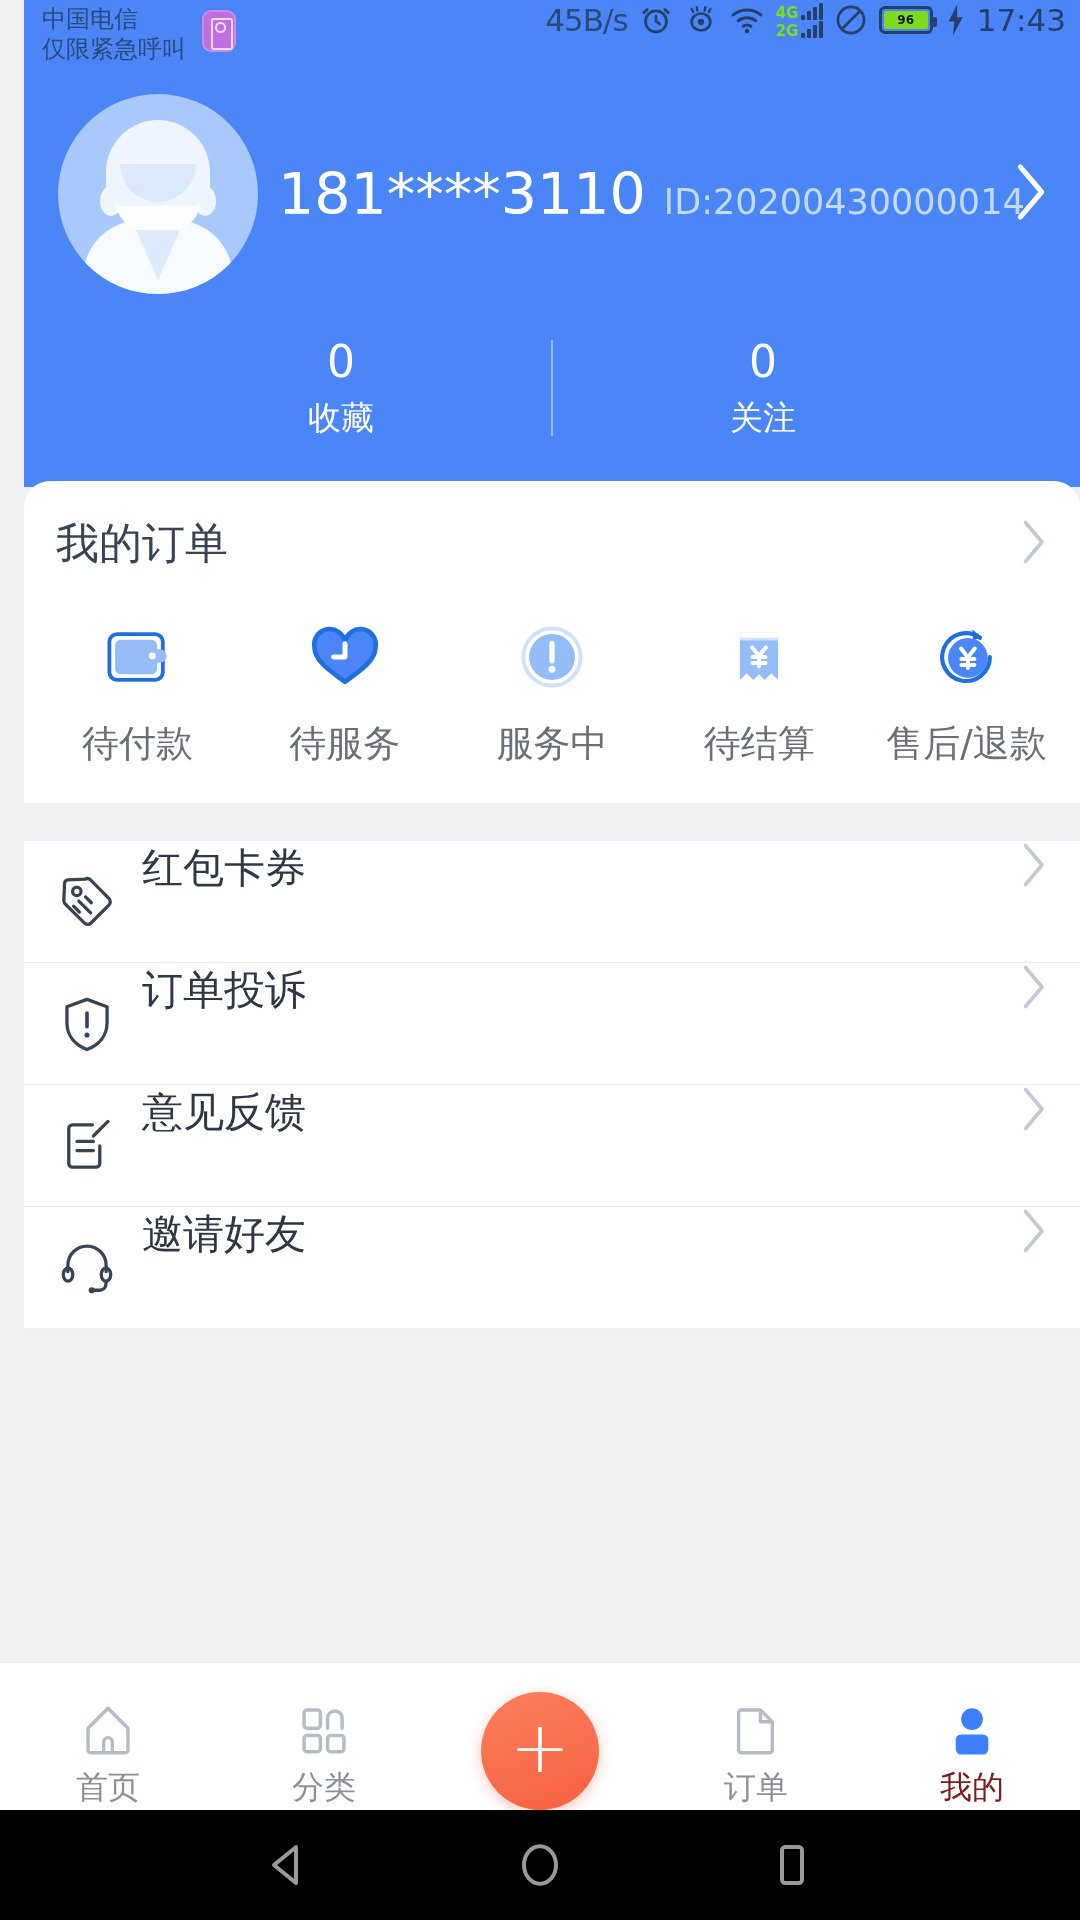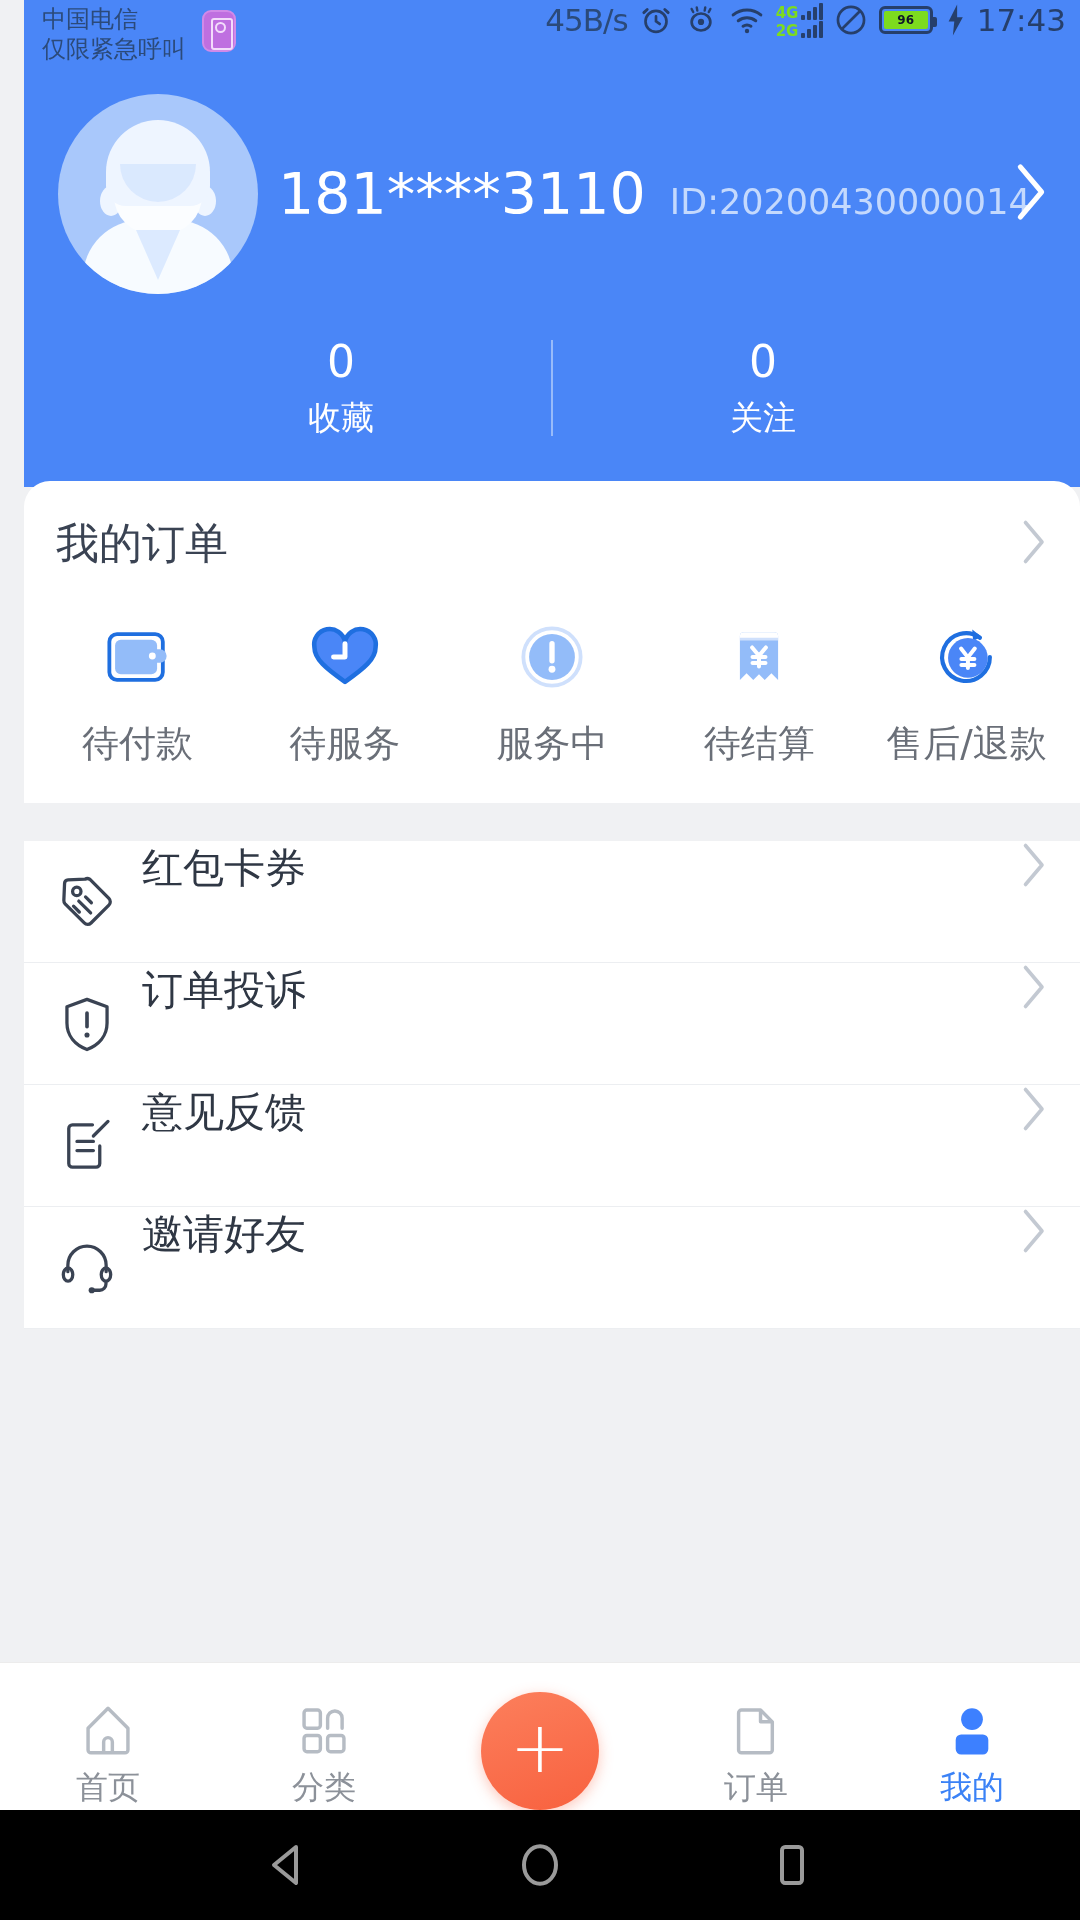--- a/index.html
+++ b/index.html
@@ -87,21 +87,21 @@
     position:absolute; left:50%; bottom:-12px; transform:translateX(-50%);
     width:150px; height:86px; background:#f7fbff; border-radius:58px 58px 0 0;
   }
   .av-collar{
     position:absolute; left:50%; bottom:14px; transform:translateX(-50%);
     width:0; height:0; border-left:22px solid transparent;
     border-right:22px solid transparent; border-top:50px solid #dceaff;
   }
   .id-block { margin-left:20px; display:flex; align-items:baseline; flex:1; min-width:0; }
   .phone { color:#ffffff; font-size:57px; letter-spacing:0px; white-space:nowrap; }
-  .uid { color:#c4d9fd; font-size:35px; margin-left:24px; white-space:nowrap; }
+  .uid { color:#c4d9fd; font-size:35px; margin-left:18px; white-space:nowrap; }
   .hdr-chevron { margin-left:auto; padding-left:16px; flex:none; }
 
   .stats-row {
     display:flex; align-items:center; justify-content:center;
     padding:40px 0 46px 0; position:relative;
   }
   .stat { width:420px; text-align:center; }
   .stat-num { color:#ffffff; font-size:44px; line-height:56px; }
   .stat-lbl { color:#ffffff; font-size:33px; margin-top:6px; }
   .stat-div { width:2px; height:96px; background:#a6c4fa; opacity:.85; }
@@ -136,21 +136,21 @@
 
   
   .tabbar {
     position:absolute; left:0; bottom:110px; width:1080px; height:148px;
     background:#ffffff; border-top:1.5px solid #ececec;
     display:flex; align-items:flex-end;
   }
   .tab { flex:1; display:flex; flex-direction:column; align-items:center; justify-content:center; gap:4px; }
   .tab-ico { height:64px; display:flex; align-items:center; justify-content:center; }
   .tab-lbl { font-size:32px; color:#8c9199; }
-  .tab.active .tab-lbl { color:#3b82f6; }
+  .tab.active .tab-lbl { color:#7f1d1d; }
   .fab {
     width:118px; height:118px; border-radius:50%;
     background:linear-gradient(160deg,#fc7f5c 0%,#f8613f 100%);
     display:flex; align-items:center; justify-content:center;
     margin-top:-28px; box-shadow:0 4px 14px rgba(248,97,63,.35);
   }
   .fab span {
     color:#fff; font-size:72px; line-height:60px; font-weight:300;
     display:block; margin-top:-8px;
   }

